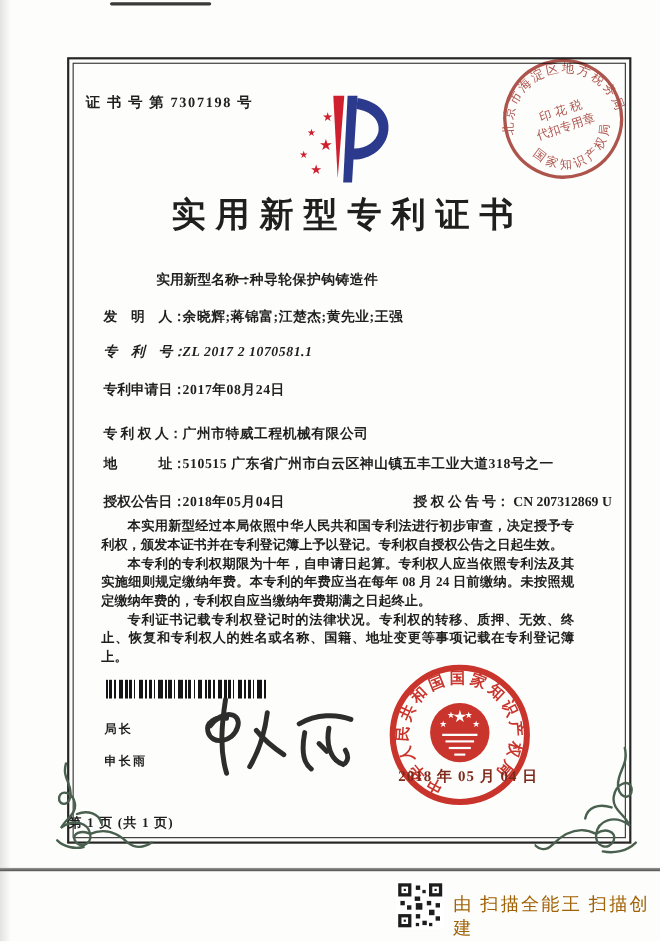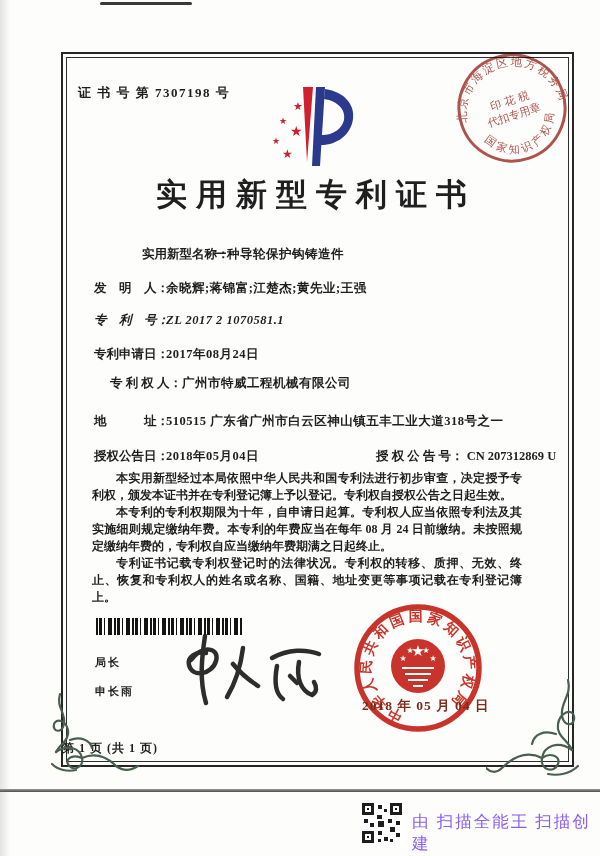--- a/index.html
+++ b/index.html
@@ -12,39 +12,39 @@
   .frame{position:absolute;left:61px;top:52px;width:509px;height:711px;border:2.5px solid #262626;}
   .frame-inner{position:absolute;left:3px;top:3px;right:3px;bottom:3px;border:1px solid #2e2e2e;}
   .certno{position:absolute;left:78px;top:84px;font-size:13px;font-weight:700;letter-spacing:1.5px;}
   .logo{position:absolute;left:256px;top:84px;}
   .stamp{position:absolute;left:448px;top:44px;mix-blend-mode:multiply;opacity:.92;}
   .title{position:absolute;left:62px;top:174px;width:508px;text-align:center;font-size:31px;font-weight:600;letter-spacing:9px;}
   
   .field{position:absolute;left:94px;font-size:12.5px;font-weight:700;line-height:15px;}
   .field .flabel{position:absolute;left:0;top:0;white-space:nowrap;}
   .field .fvalue{display:inline-block;margin-left:72px;max-width:344px;letter-spacing:.5px;}
-  .f1{top:247px;margin-left:48px;} .f2{top:281px;} .f3{top:313px;font-style:italic;} .f4{top:347px;} .f5{top:376px;margin-left:16px;} .f6{top:414px;} .f7{top:449px;width:462px;}
+  .f1{top:247px;margin-left:48px;} .f2{top:281px;} .f3{top:313px;font-style:italic;} .f4{top:347px;} .f5{top:387px;} .f6{top:414px;} .f7{top:449px;width:462px;}
   .grantno{position:absolute;left:282px;top:0;white-space:nowrap;}
   
   .paras{position:absolute;left:92px;top:470px;width:430px;font-size:12px;font-weight:600;line-height:17px;text-align:justify;}
   .paras p{margin:0;text-indent:2em;}
   .barcode{position:absolute;left:96px;top:618px;width:146px;height:17px;
     background:repeating-linear-gradient(90deg,#141414 0 2px,#fff 2px 3px,#141414 3px 6px,#fff 6px 8px,#141414 8px 9px,#fff 9px 12px,#141414 12px 16px,#fff 16px 18px);}
   .juzhang{position:absolute;left:95px;top:655px;font-size:11px;font-weight:700;letter-spacing:2px;font-family:"Liberation Sans","DejaVu Sans",sans-serif;}
   .juname{position:absolute;left:95px;top:684px;font-size:11px;font-weight:700;letter-spacing:2px;font-family:"Liberation Sans","DejaVu Sans",sans-serif;}
   .sig{position:absolute;left:175px;top:630px;}
   .seal{position:absolute;left:352px;top:602px;}
   .sealdate{position:absolute;left:362px;top:697px;font-size:13.5px;font-weight:700;color:#7d2a1c;letter-spacing:1px;z-index:5;white-space:nowrap;}
   .pageno{position:absolute;left:62px;top:740px;width:508px;text-align:left;font-size:12px;font-weight:600;letter-spacing:1px;}
   .orn{position:absolute;}
   .orn-l{left:46px;top:692px;}
   .orn-r{left:486px;top:674px;}
   .scanline{position:absolute;left:0;top:789px;width:600px;height:3px;background:linear-gradient(#9a9a9a,#4d4d4d);}
   .qr{position:absolute;left:360px;top:801px;}
-  .credit{position:absolute;left:412px;top:811px;font-size:16.5px;color:#8b5cf6;letter-spacing:2px;font-family:Liberation Serif, serif;}
+  .credit{position:absolute;left:412px;top:811px;font-size:16.5px;color:#a16207;letter-spacing:2px;font-family:Liberation Serif, serif;}
   svg text{font-family:"DejaVu Sans","Liberation Sans",sans-serif;}
 </style>
 </head>
 <body>
 
 <div id="paper">
 
   <div class="artifact"></div>
 
   <div class="frame">

